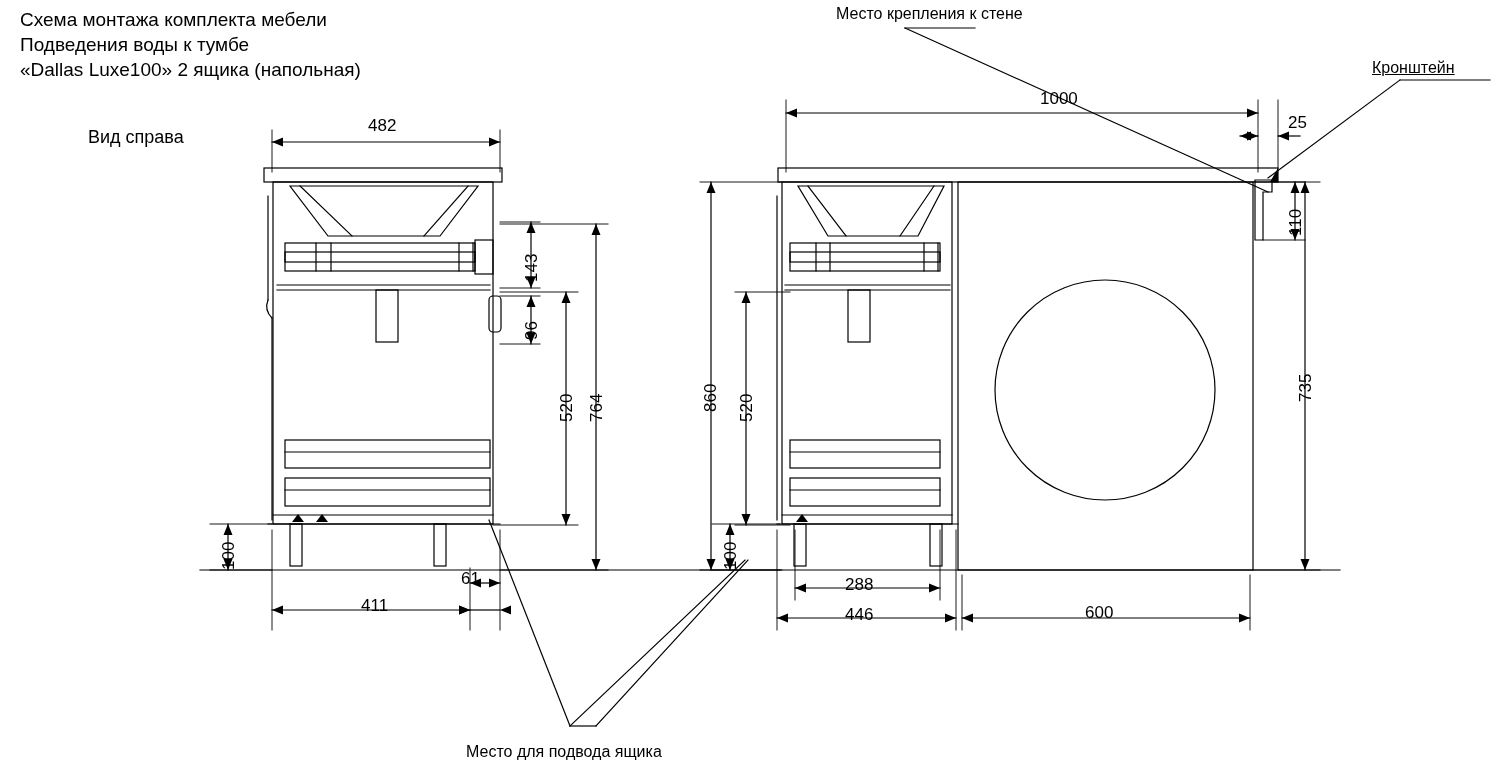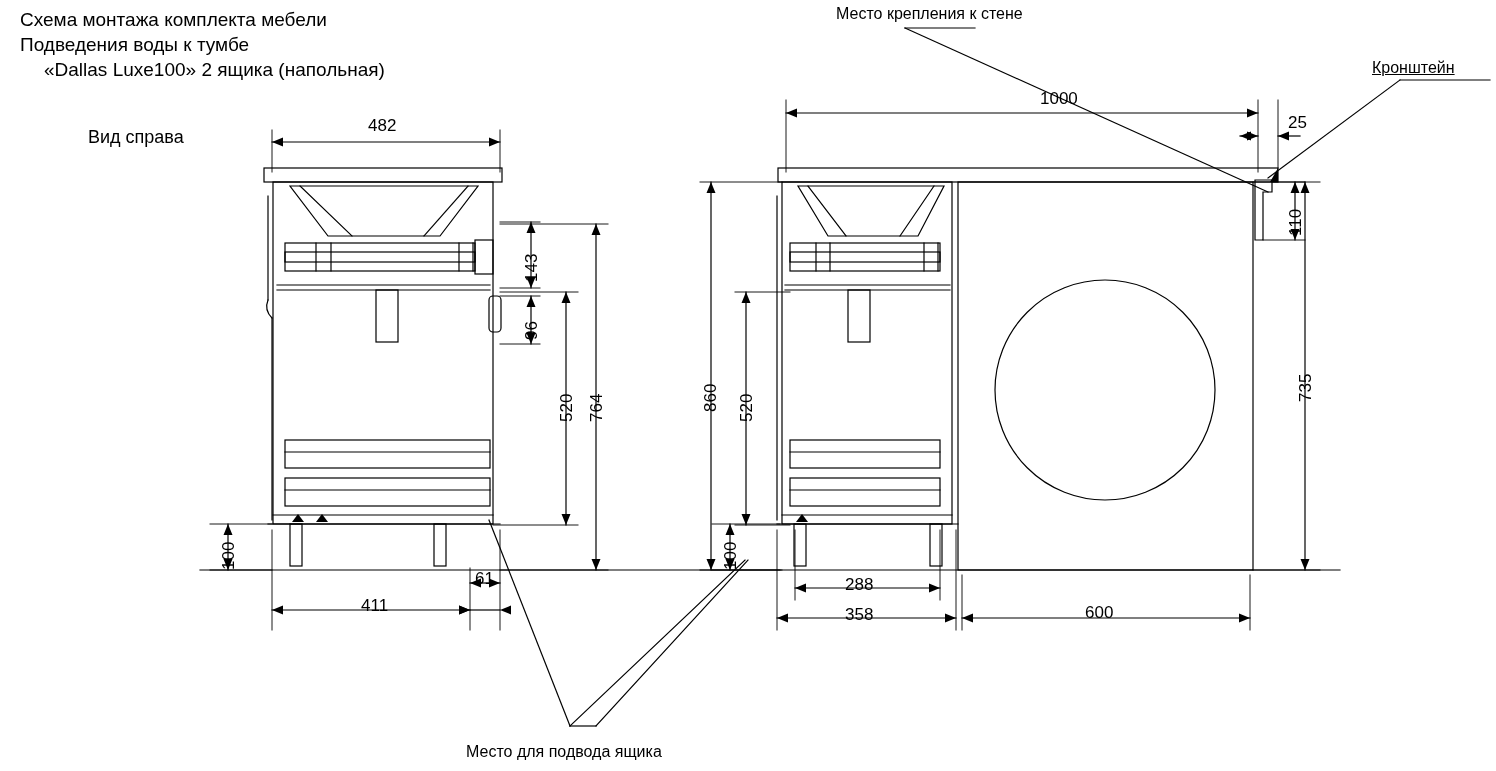--- a/index.html
+++ b/index.html
@@ -261,41 +261,41 @@
       <line x1="489" y1="520" x2="570" y2="726"></line>
       <line x1="570" y1="726" x2="596" y2="726"></line>
       <line x1="745" y1="560" x2="570" y2="726"></line>
       <line x1="596" y1="726" x2="748" y2="560"></line>
 
     </g>
   </svg>
 
   <div class="txt title" style="left:20px; top:8px;">Схема монтажа комплекта мебели</div>
   <div class="txt title" style="left:20px; top:33px;">Подведения воды к тумбе</div>
-  <div class="txt title" style="left:20px; top:58px;margin-left:24px;">«Dallas Luxe100» 2 ящика (напольная)</div>
+  <div class="txt title" style="left:20px; top:58px;">«Dallas Luxe100» 2 ящика (напольная)</div>
 
   <div class="txt viewlabel" style="left:88px; top:126px;">Вид справа</div>
 
   <div class="txt note" style="left:836px; top:4px;">Место крепления к стене</div>
   <div class="txt note" style="left:1372px; top:58px;text-decoration:underline;">Кронштейн</div>
   <div class="txt note" style="left:466px; top:742px;">Место для подвода ящика</div>
 
   <div class="txt dim" style="left:368px; top:115px;">482</div>
   <div class="txt dim vert" style="left:521px; top:282px;">143</div>
   <div class="txt dim vert" style="left:521px; top:340px;">96</div>
   <div class="txt dim vert" style="left:556px; top:422px;">520</div>
   <div class="txt dim vert" style="left:586px; top:422px;">764</div>
   <div class="txt dim vert" style="left:218px; top:570px;">100</div>
   <div class="txt dim" style="left:361px; top:595px;">411</div>
-  <div class="txt dim" style="left:475px; top:568px;">61</div>
+  <div class="txt dim" style="left:461px; top:568px;">61</div>
 
   <div class="txt dim" style="left:1040px; top:88px;">1000</div>
   <div class="txt dim" style="left:1288px; top:112px;">25</div>
   <div class="txt dim vert" style="left:1285px; top:236px;">110</div>
   <div class="txt dim vert" style="left:1295px; top:402px;">735</div>
   <div class="txt dim vert" style="left:700px; top:412px;">860</div>
   <div class="txt dim vert" style="left:736px; top:422px;">520</div>
   <div class="txt dim vert" style="left:720px; top:570px;">100</div>
   <div class="txt dim" style="left:845px; top:574px;">288</div>
-  <div class="txt dim" style="left:845px; top:604px;">358</div>
+  <div class="txt dim" style="left:845px; top:604px;">446</div>
   <div class="txt dim" style="left:1085px; top:602px;">600</div>
 
 </div>
 
 </body></html>

